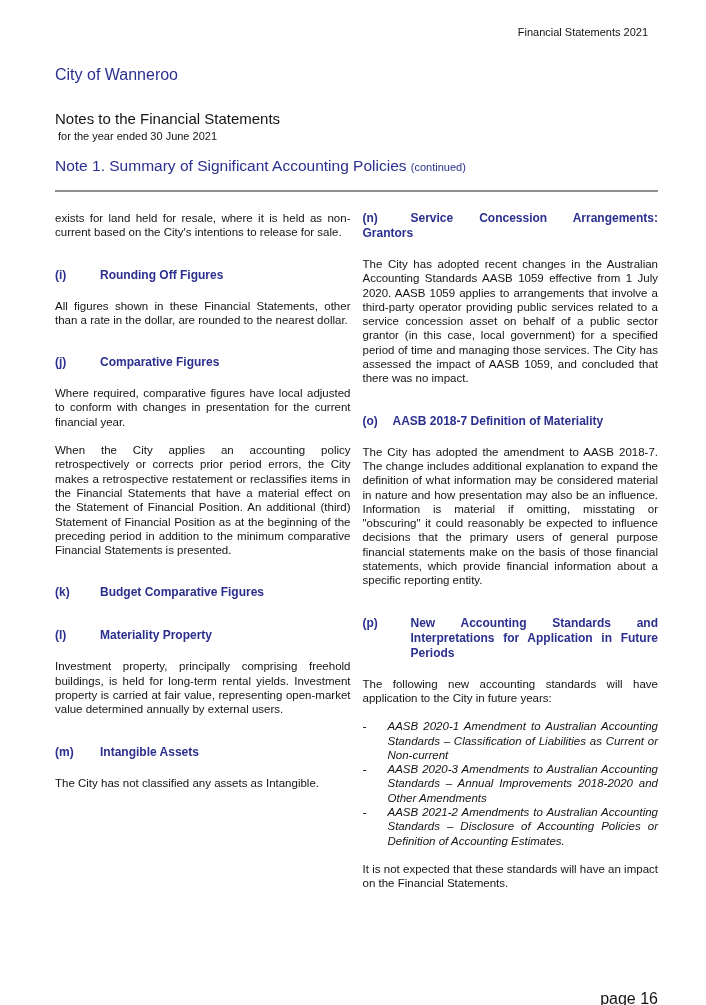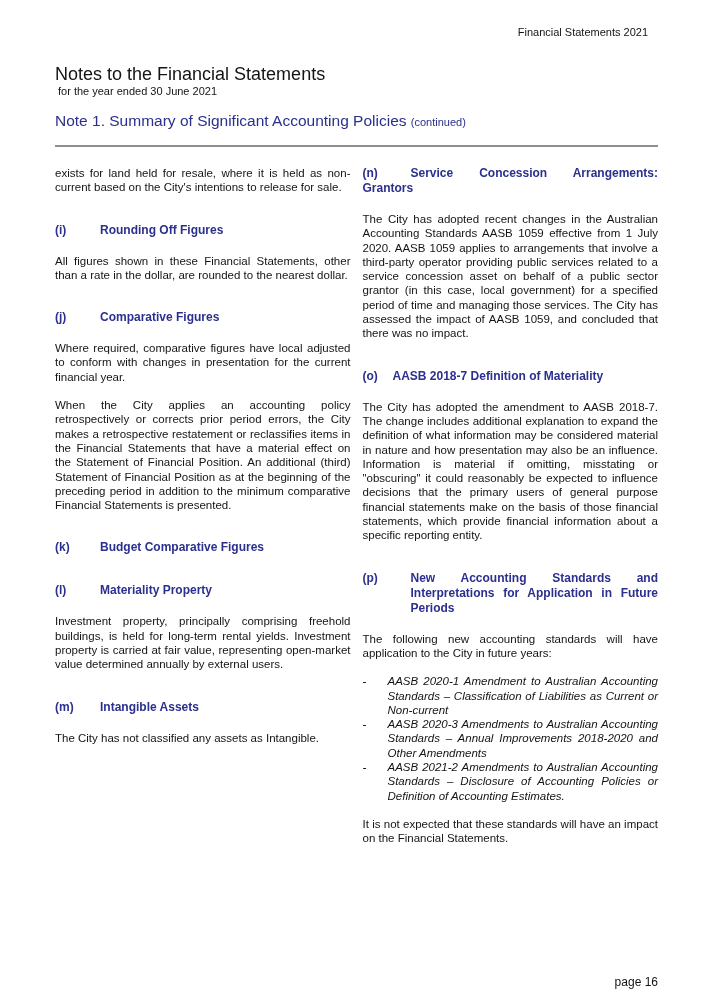--- a/index.html
+++ b/index.html
@@ -11,21 +11,21 @@
   .page { width: 706px; height: 1005px; position: relative; padding: 0 48px 0 55px; }
 
   .top-right {
     padding-top: 26px; padding-right: 10px;
     text-align: right; font-size: 11px; line-height: 13px; color: #141414;
   }
   .org {
     margin: 26px 0 0 0; font-weight: normal;
     color: var(--accent, #2b2f8e); font-size: 16px; line-height: 19px;
   }
-  .doc-title { margin: 26px 0 0 0; font-weight: normal; font-size: 18px; line-height: 18px; color: #141414; }
+  .doc-title { margin: 26px 0 0 0; font-weight: normal; font-size: 15px; line-height: 18px; color: #141414; }
   .doc-subtitle { margin: 2px 0 0 3px; font-size: 11px; line-height: 13px; color: #141414; }
   .note-title {
     margin: 14px 0 0 0; font-weight: normal;
     color: var(--accent, #2b2f8e); font-size: 15.5px; line-height: 18px;
   }
   .note-title .continued { font-size: 11px; }
   .rule { height: 2px; background: #8f8f8f; border: none; margin: 14px 0 0 0; }
 
   .columns { display: flex; gap: 12px; margin-top: 19px; }
   .col { flex: 1 1 0; min-width: 0; }
@@ -49,30 +49,31 @@
 
   .bullets { margin: 0 0 14px 0; }
   .bullet {
     display: flex; font-style: italic;
     font-size: 11.5px; line-height: 14.3px; text-align: justify;
   }
   .bullet .dash { flex: 0 0 25px; }
   .bullet .text { flex: 1 1 auto; min-width: 0; }
 
   .footer {
-    position: absolute; bottom: 16px; right: 48px;
-    font-size: 12px; line-height: 13px; color: #141414;
+    position: absolute; bottom: 0; right: 48px;
+    font-size: 16px; line-height: 13px; color: #141414;
   }
 </style>
 </head>
 <body>
 
 <div class="page">
   <div class="top-right">Financial Statements 2021</div>
 
+  <h1 class="org">City of Wanneroo</h1>
 
   <h2 class="doc-title">Notes to the Financial Statements</h2>
   <div class="doc-subtitle">for the year ended 30 June 2021</div>
 
   <h3 class="note-title"><span>Note 1. Summary of Significant Accounting Policies</span> <span class="continued">(continued)</span></h3>
 
   <hr class="rule">
 
   <div class="columns">
     <div class="col">

